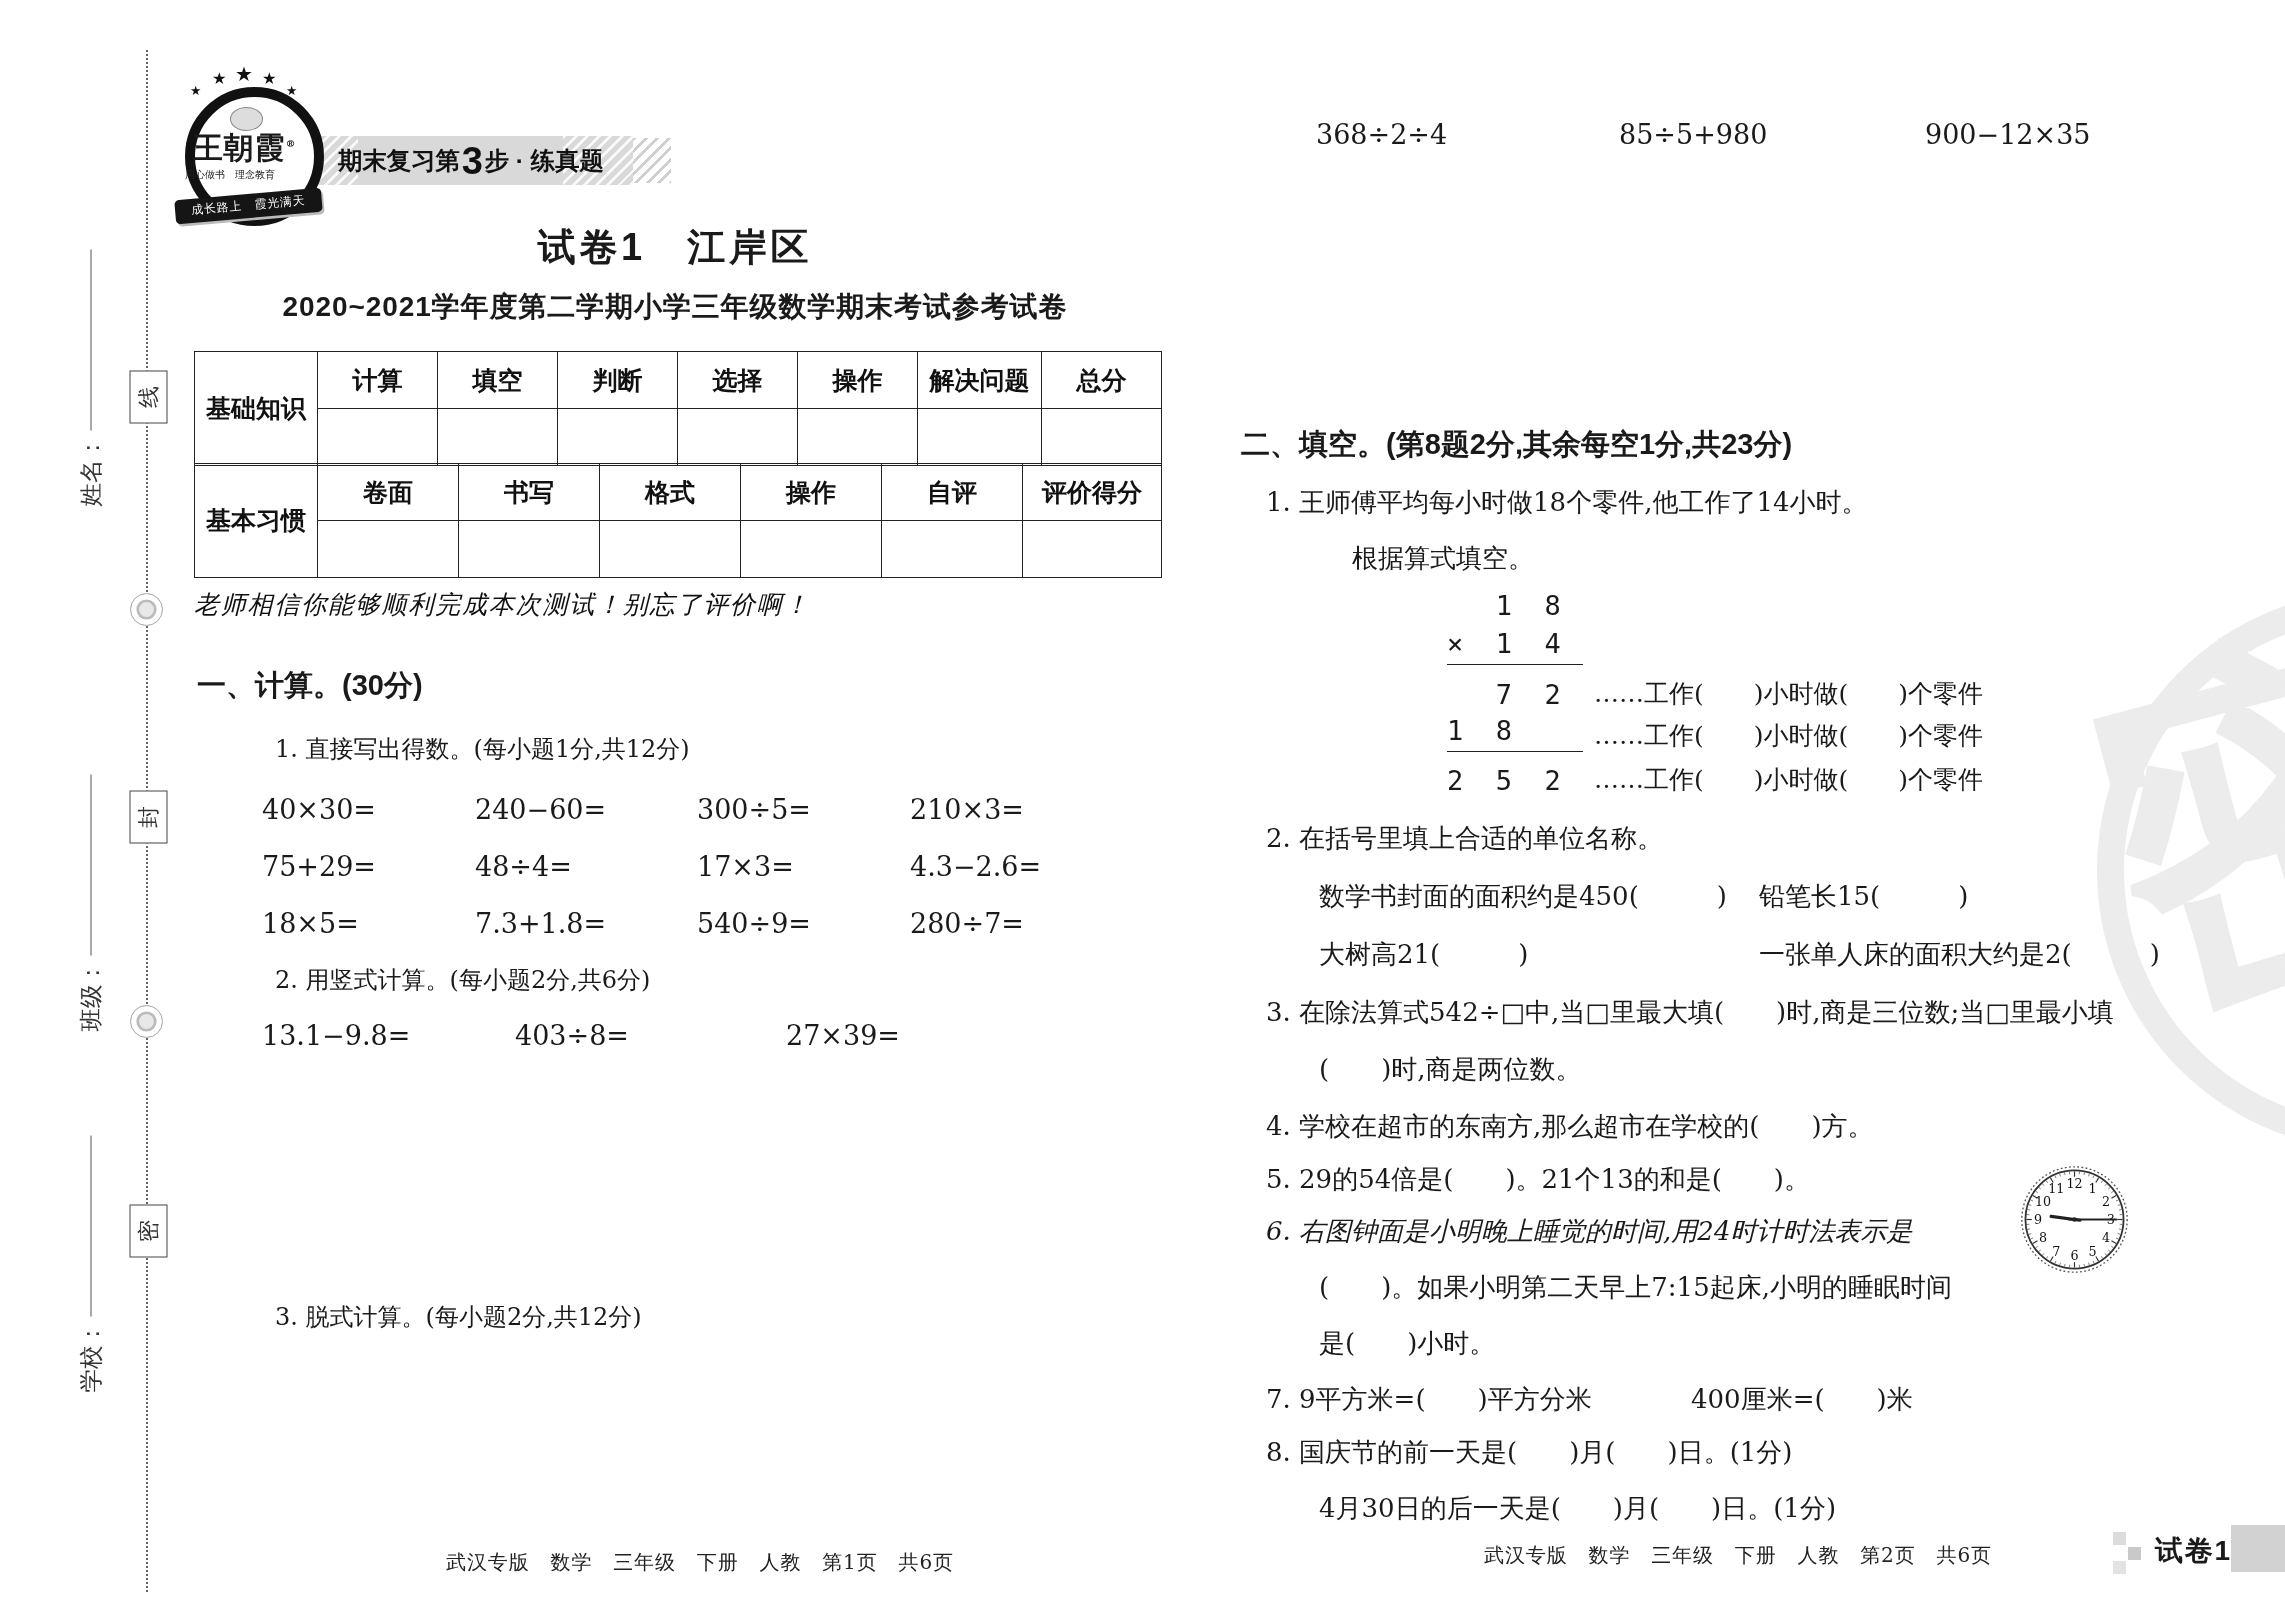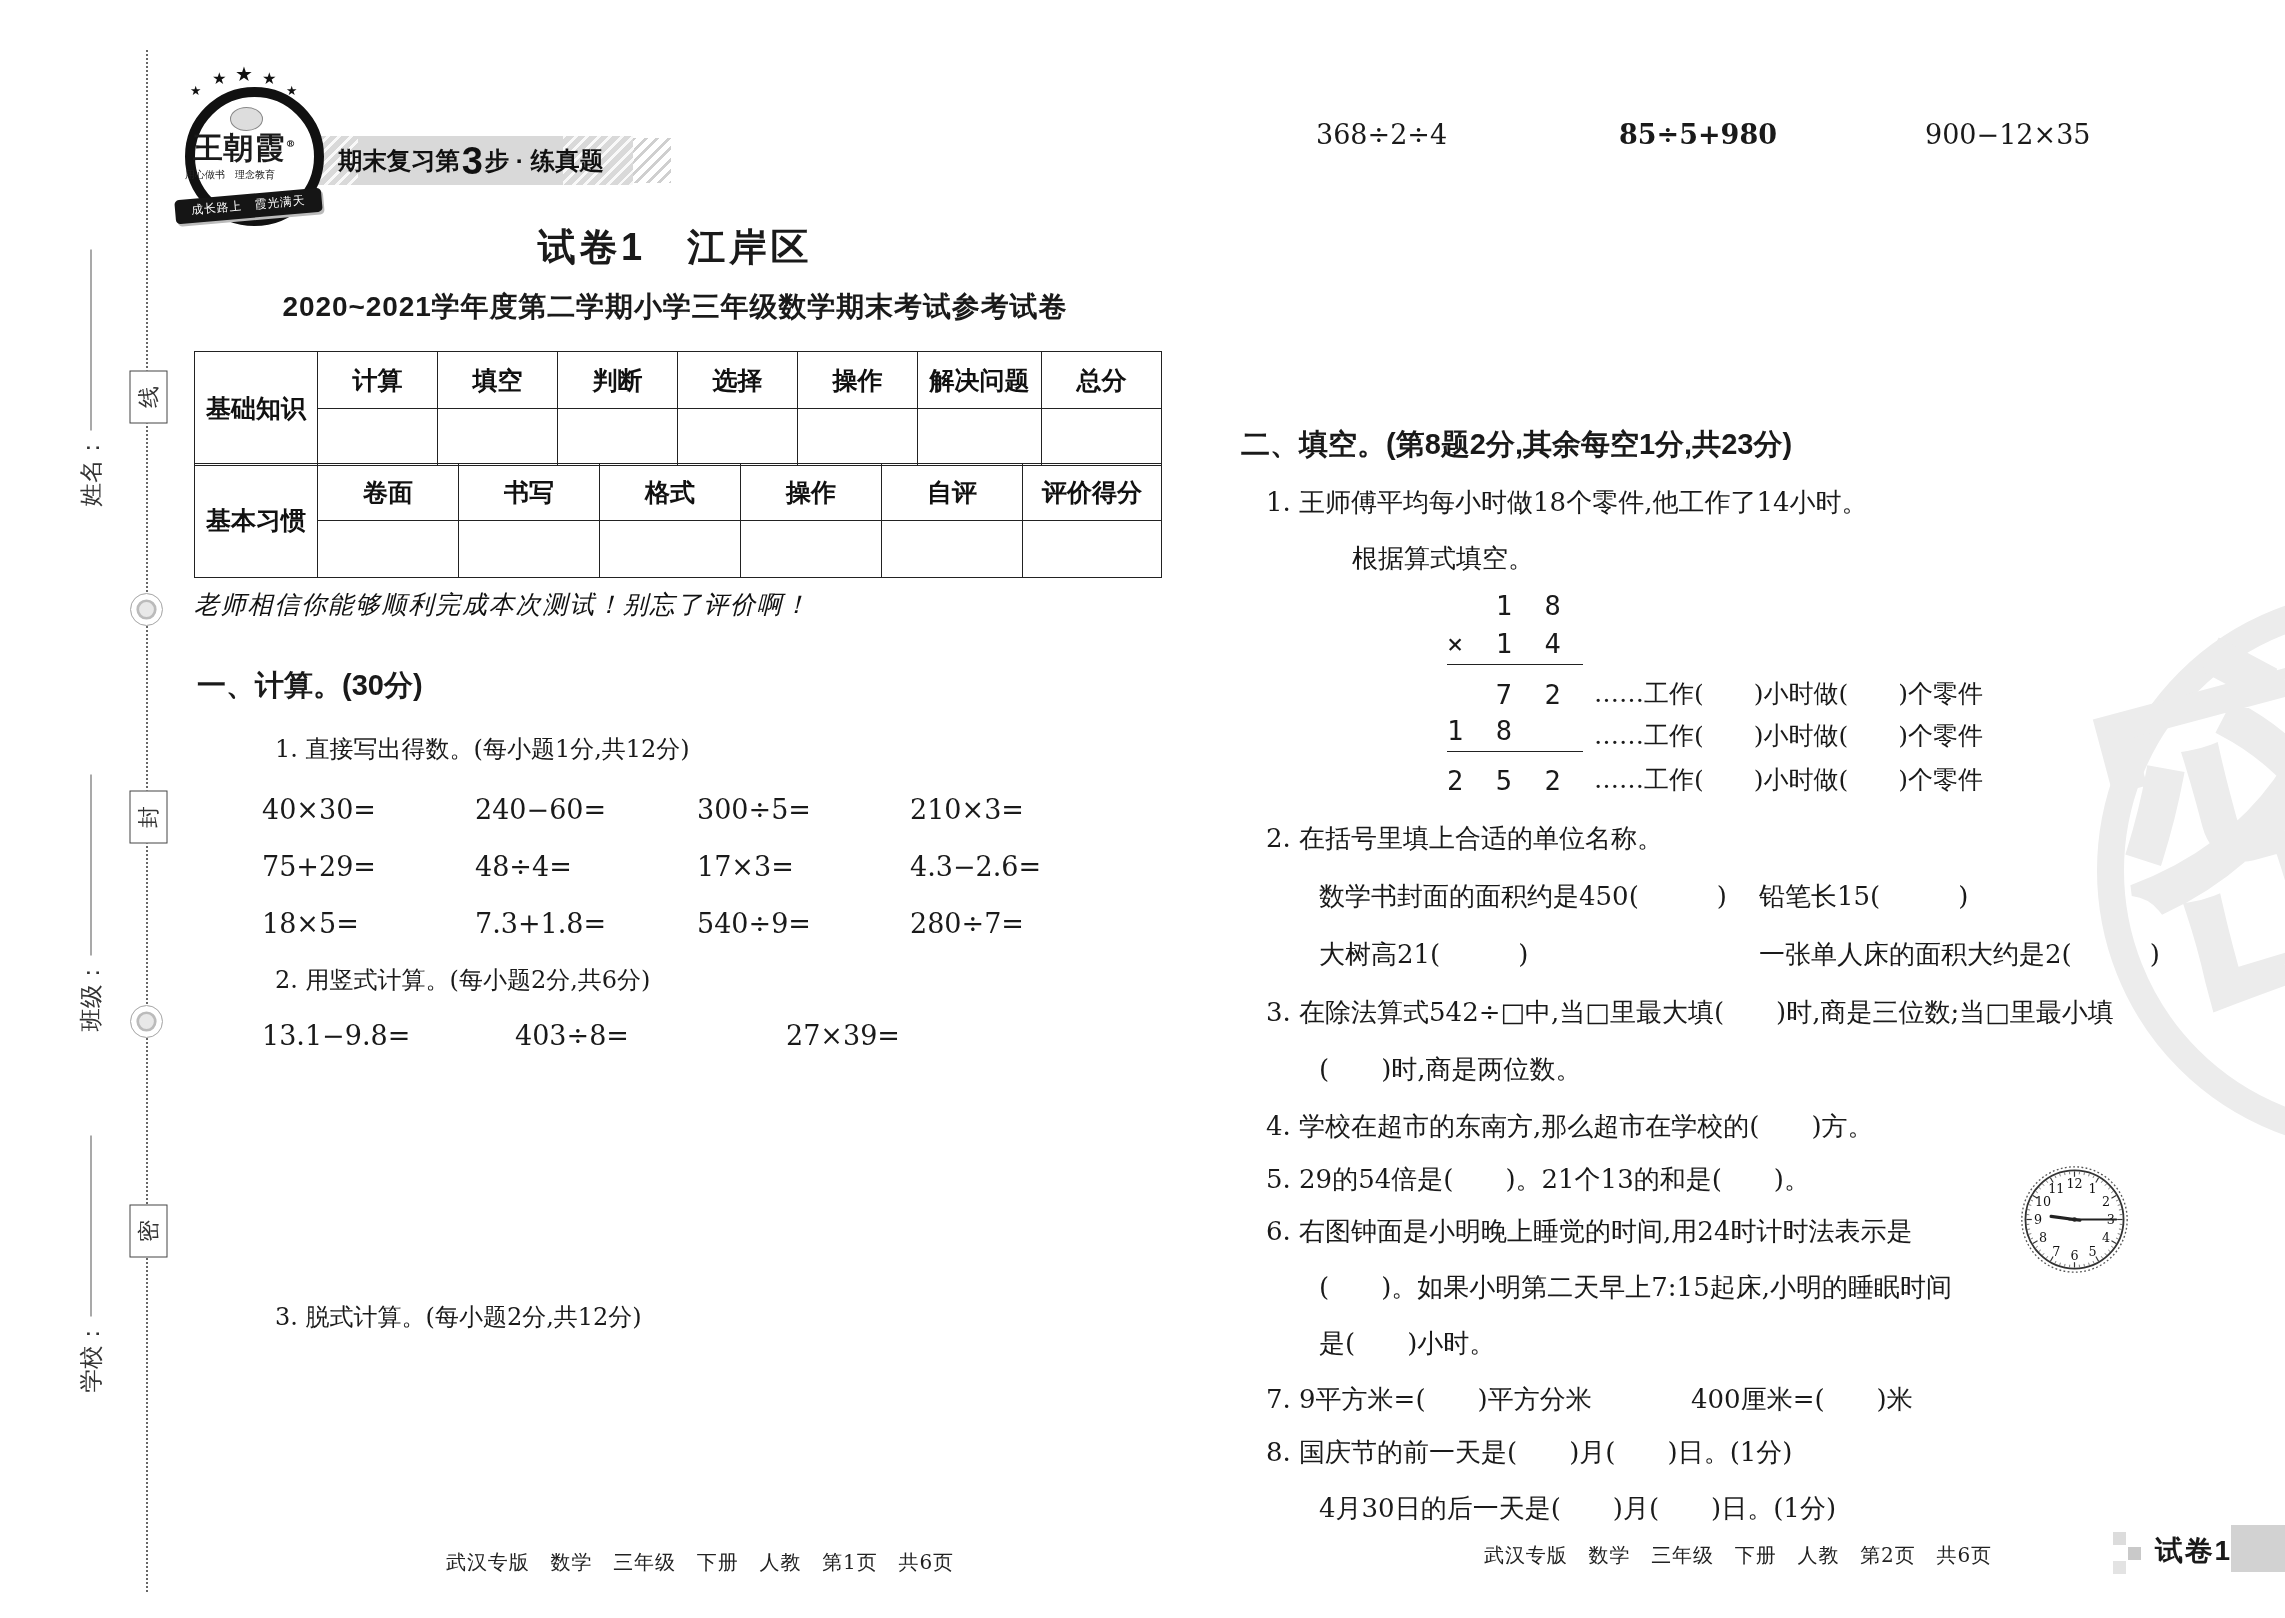--- a/index.html
+++ b/index.html
@@ -85,21 +85,21 @@
   
   .footer{font-size:20px;color:#222;letter-spacing:0.9px;}
   .footer-l{left:446px;top:1549px;}
   .footer-r{left:1484px;top:1542px;}
   .tab-sq{width:12.7px;height:12.7px;}
   .tab-label{left:2155px;top:1532px;font-size:28px;letter-spacing:1.8px;z-index:3;}
   .tab-block{left:2231px;top:1525px;width:55px;height:47px;background:#d2d2d2;z-index:2;}
 
   
   .rtop-exprs{left:1316px;top:119px;}
-  .rt1{width:303px;} .rt2{width:306px;font-weight:bold;}
+  .rt1{width:303px;} .rt2{width:306px;}
   .sec2{left:1241px;top:425px;font-size:29px;}
   .rline{font-size:26px;}
   .mult-row{position:absolute;left:1447px;display:flex;align-items:flex-end;}
   .mult-row .digits{display:inline-block;width:136px;white-space:pre;
        font-family:"DejaVu Sans Mono",monospace;font-size:27px;}
   .mult-row.ul .digits{border-bottom:1.8px solid #222;padding-bottom:4.5px;}
   .mult-row .mnote{font-size:25px;margin-left:11px;}
   .mr1{top:590px;} .mr2{top:628px;} .mr3{top:677px;} .mr4{top:715px;} .mr5{top:763px;}
 
   
@@ -274,21 +274,21 @@
   <div class="abs rline content" style="left:1266px;top:821px;text-align:right;">2. 在括号里填上合适的单位名称。</div>
   <div class="abs rline content" style="left:1319px;top:879px;">数学书封面的面积约是450(　　　)</div>
   <div class="abs rline content" style="left:1759px;top:879px;">铅笔长15(　　　)</div>
   <div class="abs rline content" style="left:1319px;top:937px;">大树高21(　　　)</div>
   <div class="abs rline content" style="left:1759px;top:937px;">一张单人床的面积大约是2(　　　)</div>
 
   <div class="abs rline content" style="left:1266px;top:995px;">3. 在除法算式542÷□中,当□里最大填(　　)时,商是三位数;当□里最小填</div>
   <div class="abs rline content" style="left:1319px;top:1052px;">(　　)时,商是两位数。</div>
   <div class="abs rline content" style="left:1266px;top:1109px;">4. 学校在超市的东南方,那么超市在学校的(　　)方。</div>
   <div class="abs rline content" style="left:1266px;top:1162px;">5. 29的54倍是(　　)。21个13的和是(　　)。</div>
-  <div class="abs rline content" style="left:1266px;top:1214px;">6. 右图钟面是小明晚上睡觉的时间,用24时计时法表示是</div>
+  <div class="abs rline content" style="left:1266px;top:1214px;font-style:italic;">6. 右图钟面是小明晚上睡觉的时间,用24时计时法表示是</div>
   <div class="abs rline content" style="left:1319px;top:1270px;">(　　)。如果小明第二天早上7:15起床,小明的睡眠时间</div>
   <div class="abs rline content" style="left:1319px;top:1326px;">是(　　)小时。</div>
   <div class="abs rline content" style="left:1266px;top:1382px;">7. 9平方米=(　　)平方分米</div>
   <div class="abs rline content" style="left:1691px;top:1382px;">400厘米=(　　)米</div>
   <div class="abs rline content" style="left:1266px;top:1435px;">8. 国庆节的前一天是(　　)月(　　)日。(1分)</div>
   <div class="abs rline content" style="left:1319px;top:1491px;">4月30日的后一天是(　　)月(　　)日。(1分)</div>
 
   <div class="abs clock-box" id="clock"><svg viewBox="0 0 120 120" width="109" height="109">
         <circle cx="60" cy="60" r="58" fill="none" stroke="#555" stroke-width="1.5" stroke-dasharray="2 2.6"></circle>
         <circle cx="60" cy="60" r="54" fill="#fff" stroke="#333" stroke-width="2"></circle>

